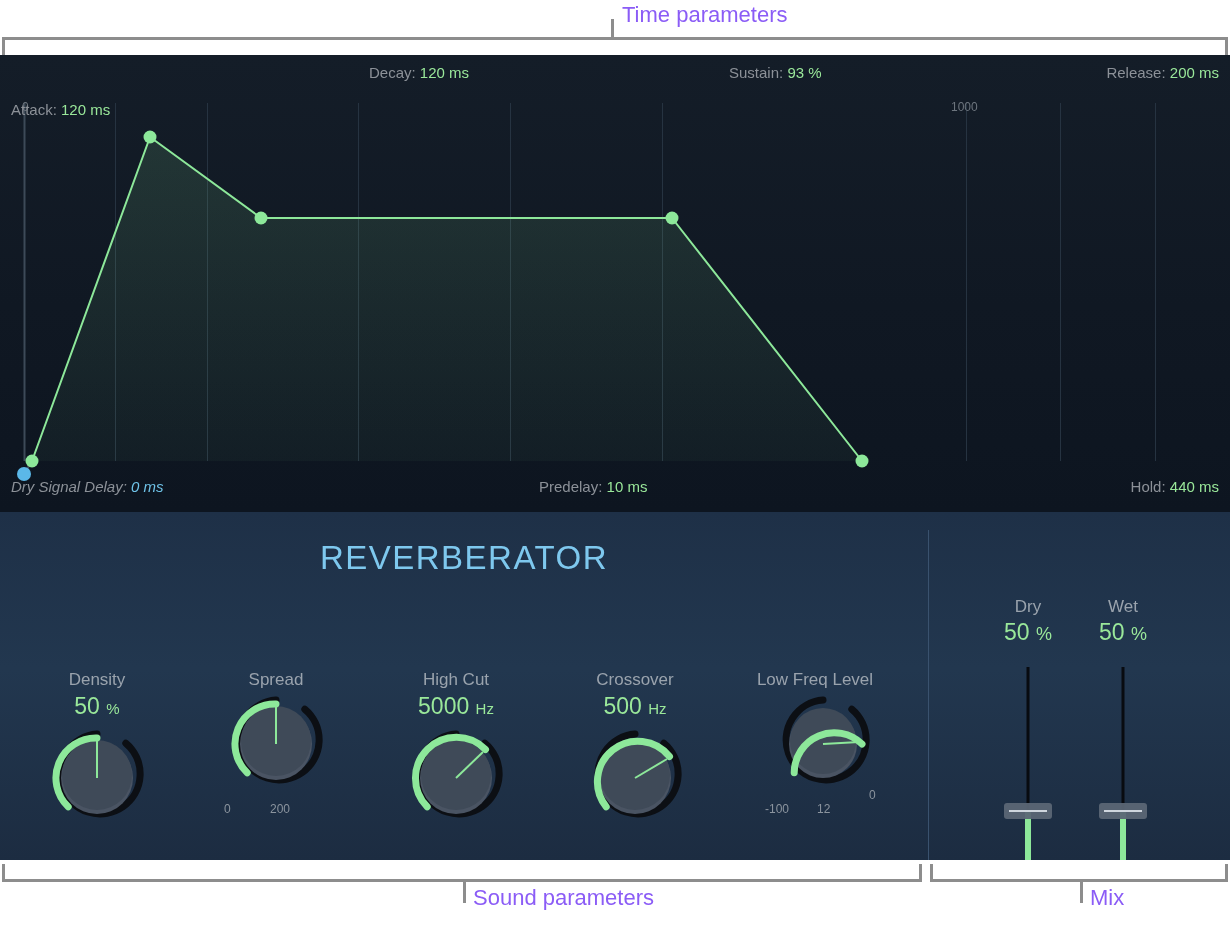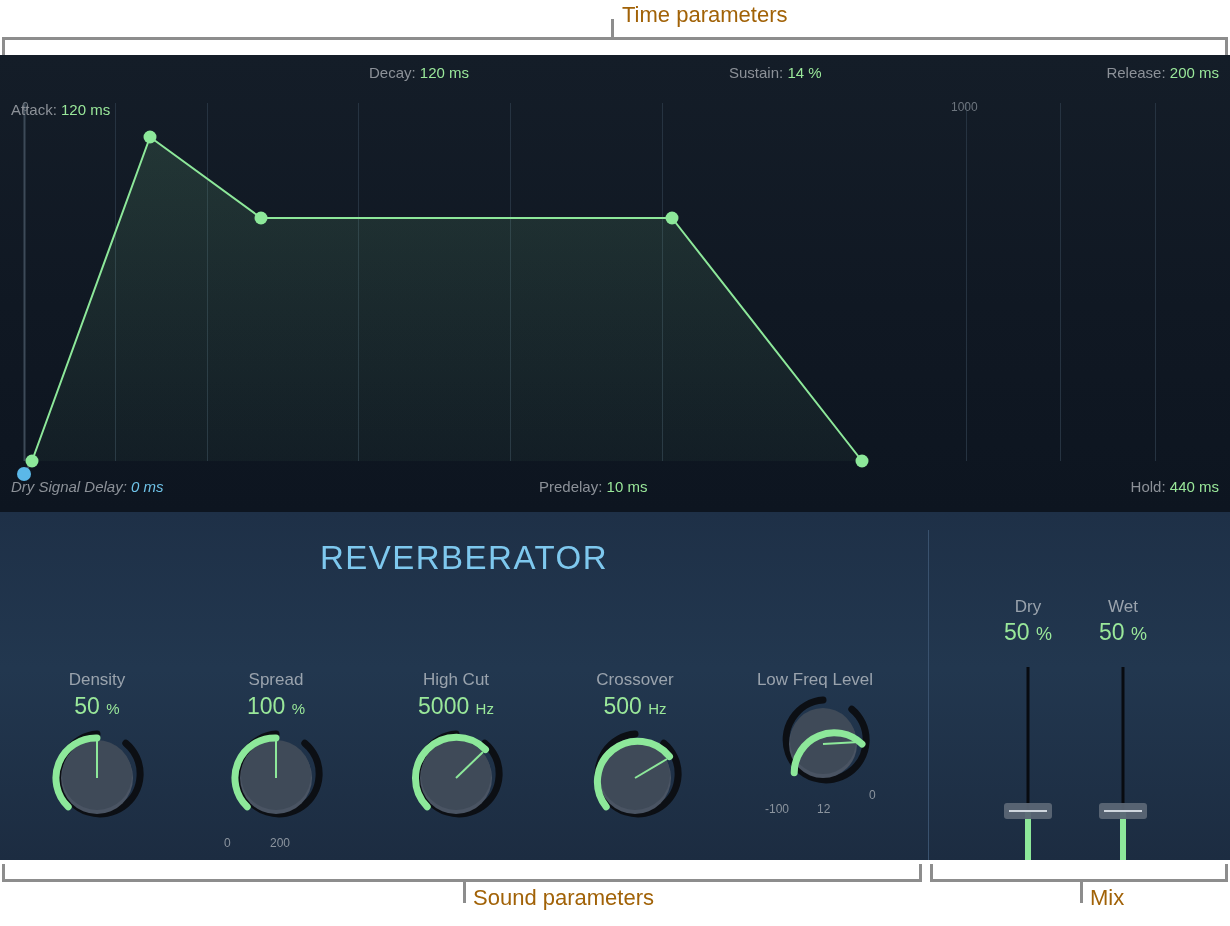--- a/index.html
+++ b/index.html
@@ -1,19 +1,19 @@
 <!DOCTYPE html>
 <html><head>
 <meta charset="utf-8">
 <style>
   html,body{margin:0;padding:0;background:#ffffff;}
   body{width:1230px;height:926px;font-family:"Liberation Sans",sans-serif;overflow:hidden;position:relative;}
 
   
-  .callout-label{position:absolute;color:#a16207;font-size:22px;line-height:26px;white-space:nowrap;}
+  .callout-label{position:absolute;color:#8b5cf6;font-size:22px;line-height:26px;white-space:nowrap;}
   .bracket{position:absolute;box-sizing:border-box;}
   .bracket-top{border-top:3px solid #8d8d8d;border-left:3px solid #8d8d8d;border-right:3px solid #8d8d8d;}
   .bracket-bottom{border-bottom:3px solid #8d8d8d;border-left:3px solid #8d8d8d;border-right:3px solid #8d8d8d;}
   .tick{position:absolute;width:3px;background:#8d8d8d;}
 
   
   #plugin{position:absolute;left:0;top:55px;width:1230px;height:805px;overflow:hidden;}
 
   
   #envelope{position:absolute;left:0;top:0;width:1230px;height:457px;
@@ -108,21 +108,21 @@
       <div class="env-field" style="left:11px;margin-top:37px;">
         <span class="lbl">Attack:</span>
         <span class="val">120 ms</span>
       </div>
       <div class="env-field" style="left:369px;">
         <span class="lbl">Decay:</span>
         <span class="val">120 ms</span>
       </div>
       <div class="env-field" style="left:729px;">
         <span class="lbl">Sustain:</span>
-        <span class="val">14 %</span>
+        <span class="val">93 %</span>
       </div>
       <div class="env-field" style="right:11px;">
         <span class="lbl">Release:</span>
         <span class="val">200 ms</span>
       </div>
     </div>
 
     <div class="env-bar" id="env-bar-bottom">
       <div class="env-field blue" style="left:11px;font-style:italic;">
         <span class="lbl">Dry Signal Delay:</span>
@@ -159,24 +159,20 @@
         </svg>
       </div>
       <div class="knob-range">
         <span class="lo"></span>
         <span class="hi"></span>
       </div>
     </div>
 
     <div class="knob-cell" style="left:186px;">
       <div class="knob-name">Spread</div>
-      <div class="knob-val">
-        <span>100</span>
-        <span class="unit">%</span>
-      </div>
       <div class="knob-wrap">
         <svg class="knob-svg" width="100" height="104" viewBox="0 0 100 104">
           <path d="M21.2 86.8 A 40 40 0 1 1 50 96" fill="none" stroke="#0c0f14" stroke-width="7" stroke-linecap="round" transform="rotate(180 50 52)"></path>
           <circle cx="50" cy="52" r="36" fill="#4a5463"></circle>
           <circle cx="50" cy="49" r="35" fill="#3f4a58"></circle>
           <path d="M21.2 80.8 A 40 40 0 0 1 50 12" fill="none" stroke="#8de89a" stroke-width="7" stroke-linecap="round"></path>
           <line x1="50" y1="14" x2="50" y2="52" stroke="#8de89a" stroke-width="2"></line>
         </svg>
       </div>
       <div class="knob-range">

